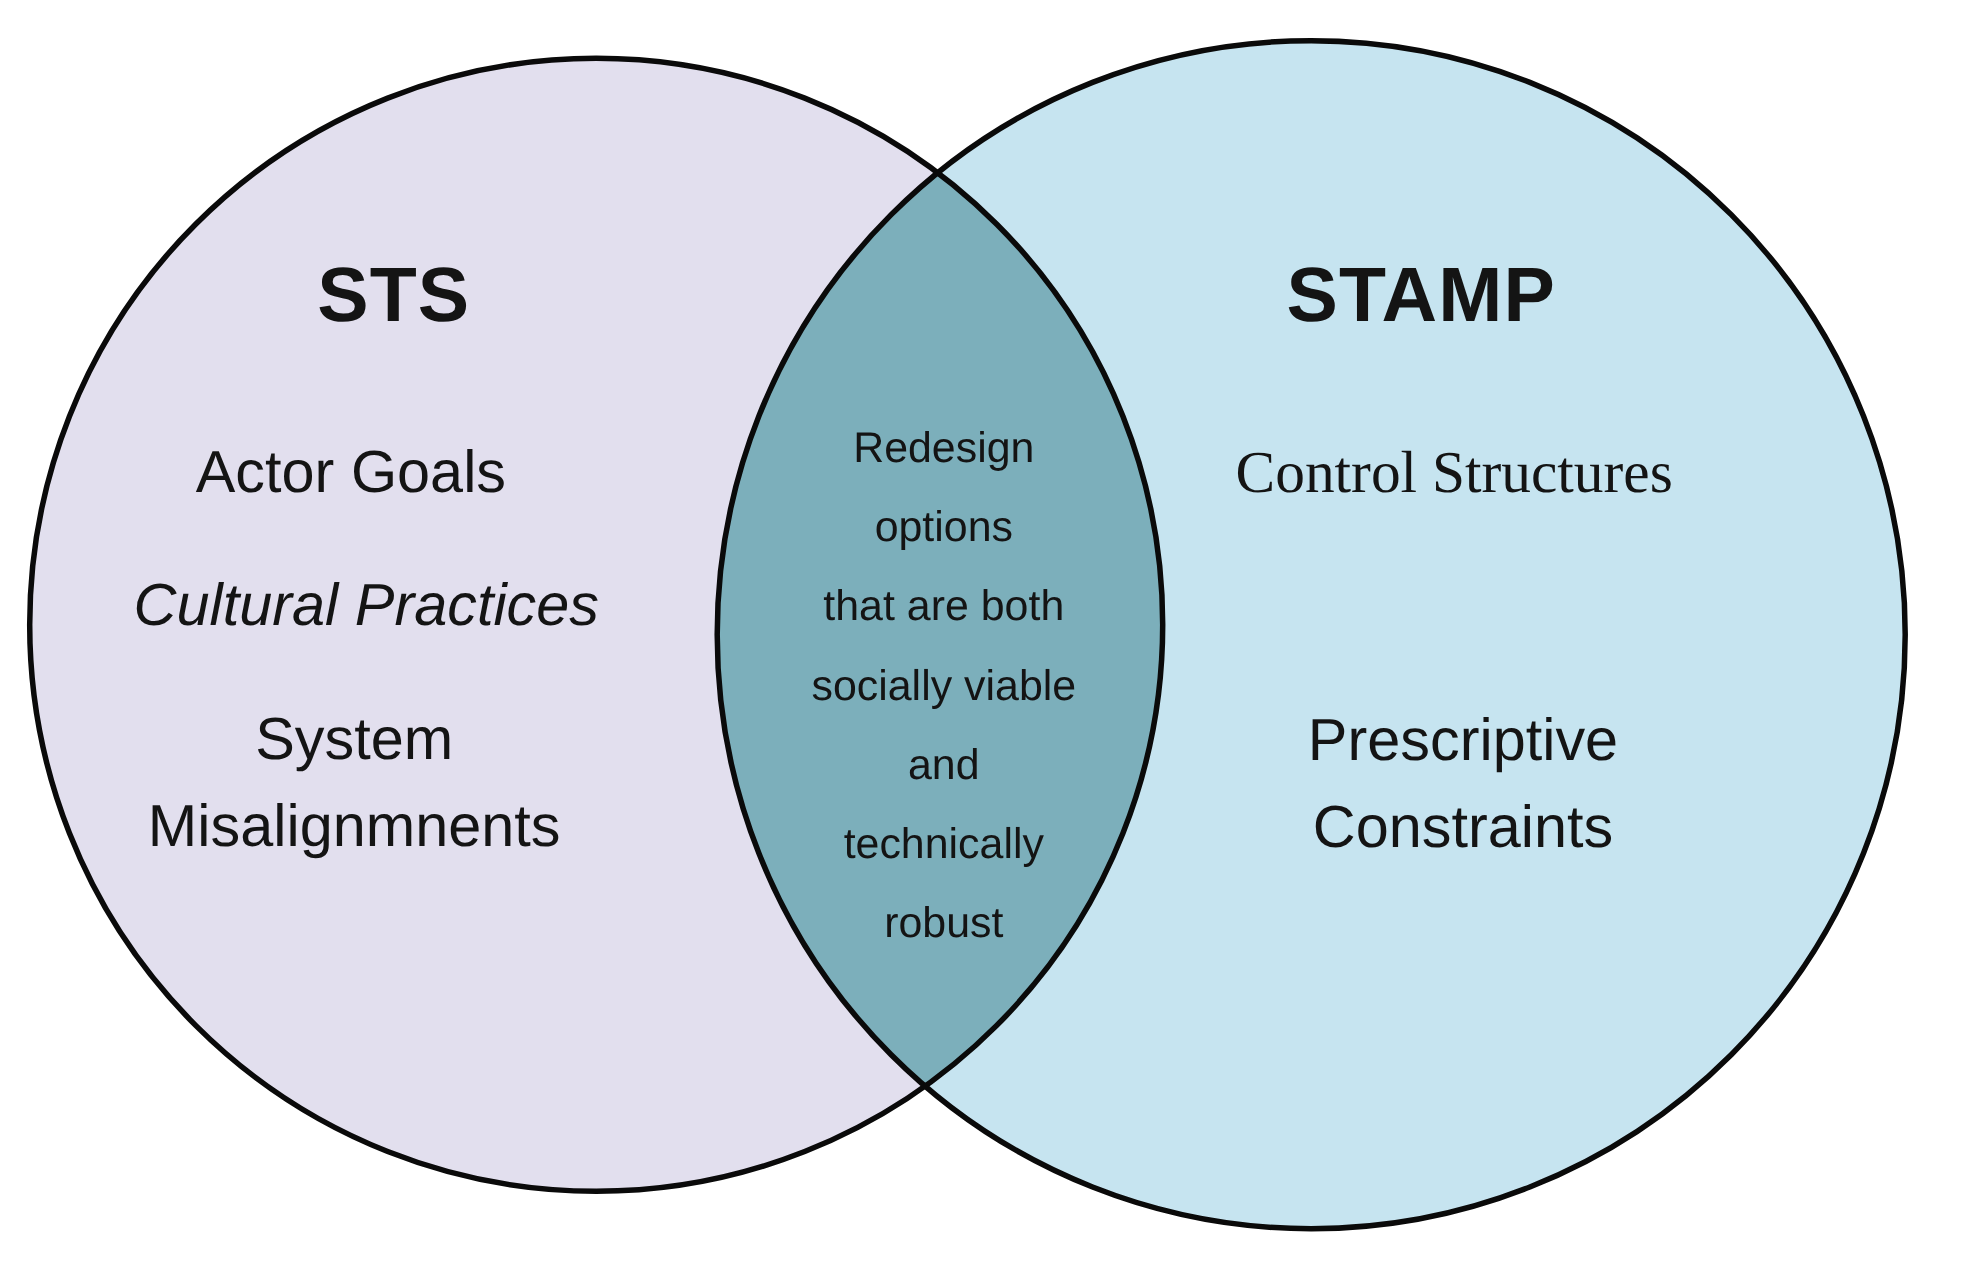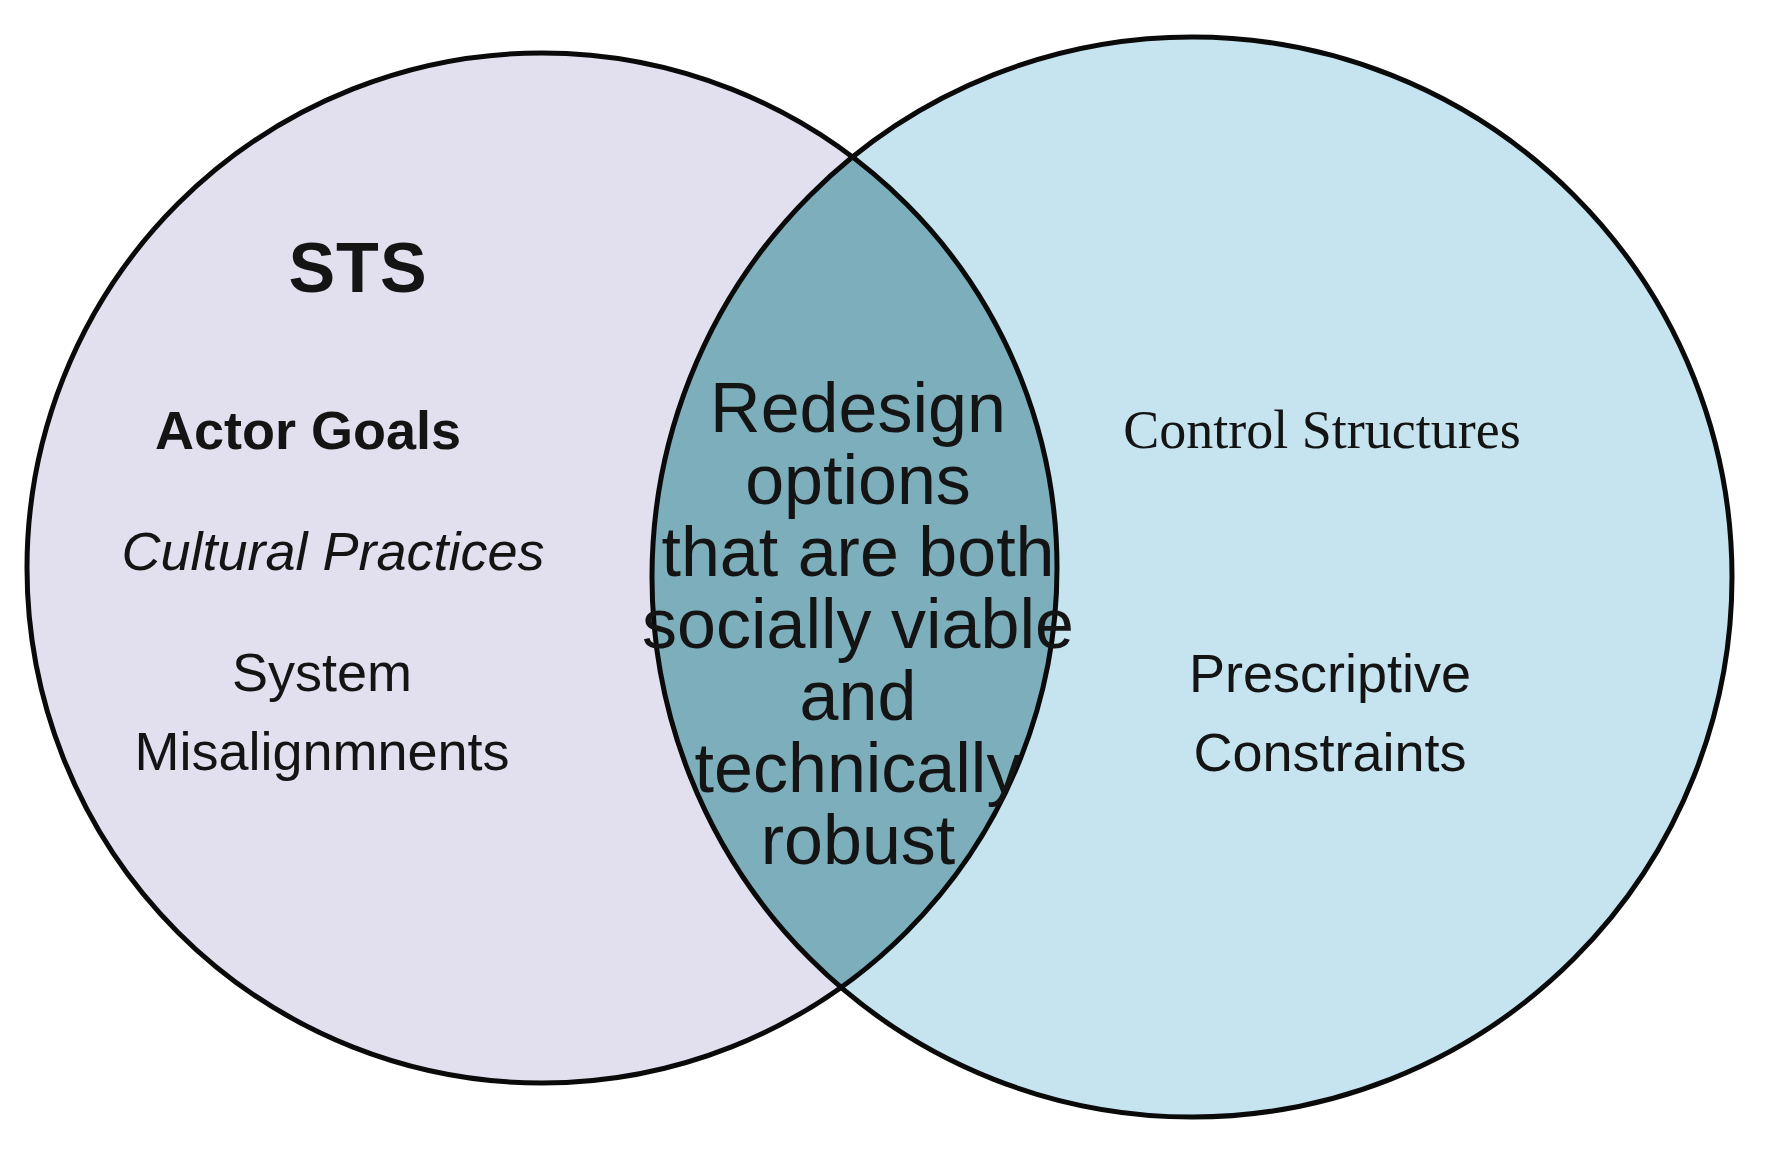--- a/index.html
+++ b/index.html
@@ -37,21 +37,21 @@
   .circle-title {
     font-size: 70px;
     font-weight: bold;
     letter-spacing: 1px;
   }
   .circle-item {
     font-size: 54px;
     line-height: 79px;
   }
   .overlap-text {
-    font-size: 70px;
+    font-size: 39px;
     line-height: 72px;
   }
 </style>
 </head>
 <body>
 
 <div class="venn-wrap">
 
   <svg class="venn-canvas" viewBox="0 0 1783 1152" aria-hidden="true">
     <defs>
@@ -67,35 +67,36 @@
     <g clip-path="url(#clip-left-circle)">
       <circle cx="1192" cy="577" r="540" fill="#7cafbb"></circle>
     </g>
 
     <circle class="circle-outline" cx="542" cy="568" r="515"></circle>
     <circle class="circle-outline" cx="1192" cy="577" r="540"></circle>
   </svg>
 
   <div class="label circle-title" style="left:358px; top:268px;">STS</div>
 
-  <div class="label circle-item" style="left:308px; top:430px;font-weight:bold;">Actor Goals</div>
+  <div class="label circle-item" style="left:319px; top:430px;">Actor Goals</div>
 
   <div class="label circle-item" style="left:333px; top:551px;font-style:italic;">Cultural Practices</div>
 
   <div class="label circle-item" style="left:322px; top:712px;">System
 Misalignmnents</div>
 
   <div class="label overlap-text" style="left:858px; top:624px;">Redesign
 options
 that are both
 socially viable
 and
 technically
 robust</div>
 
+  <div class="label circle-title" style="left:1292px; top:268px;">STAMP</div>
 
   <div class="label circle-item" style="left:1322px; top:430px;font-family:Liberation Serif, serif;">Control Structures</div>
 
 
   <div class="label circle-item" style="left:1330px; top:713px;">Prescriptive
 Constraints</div>
 
 </div>
 
 </body></html>

